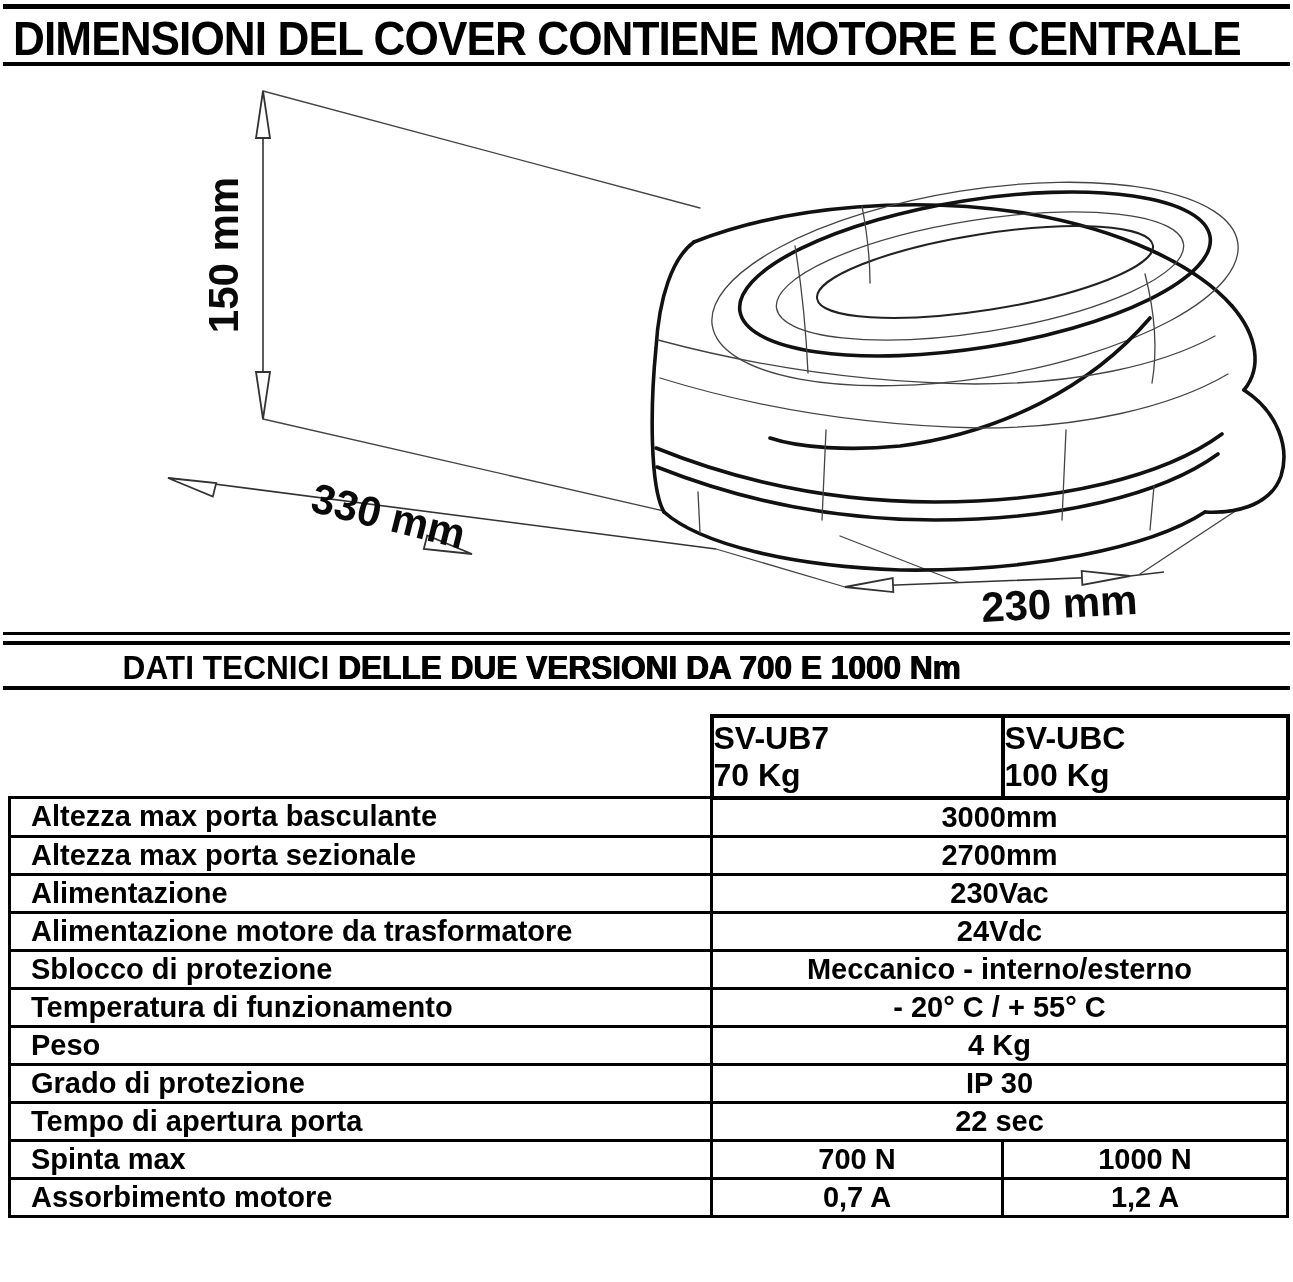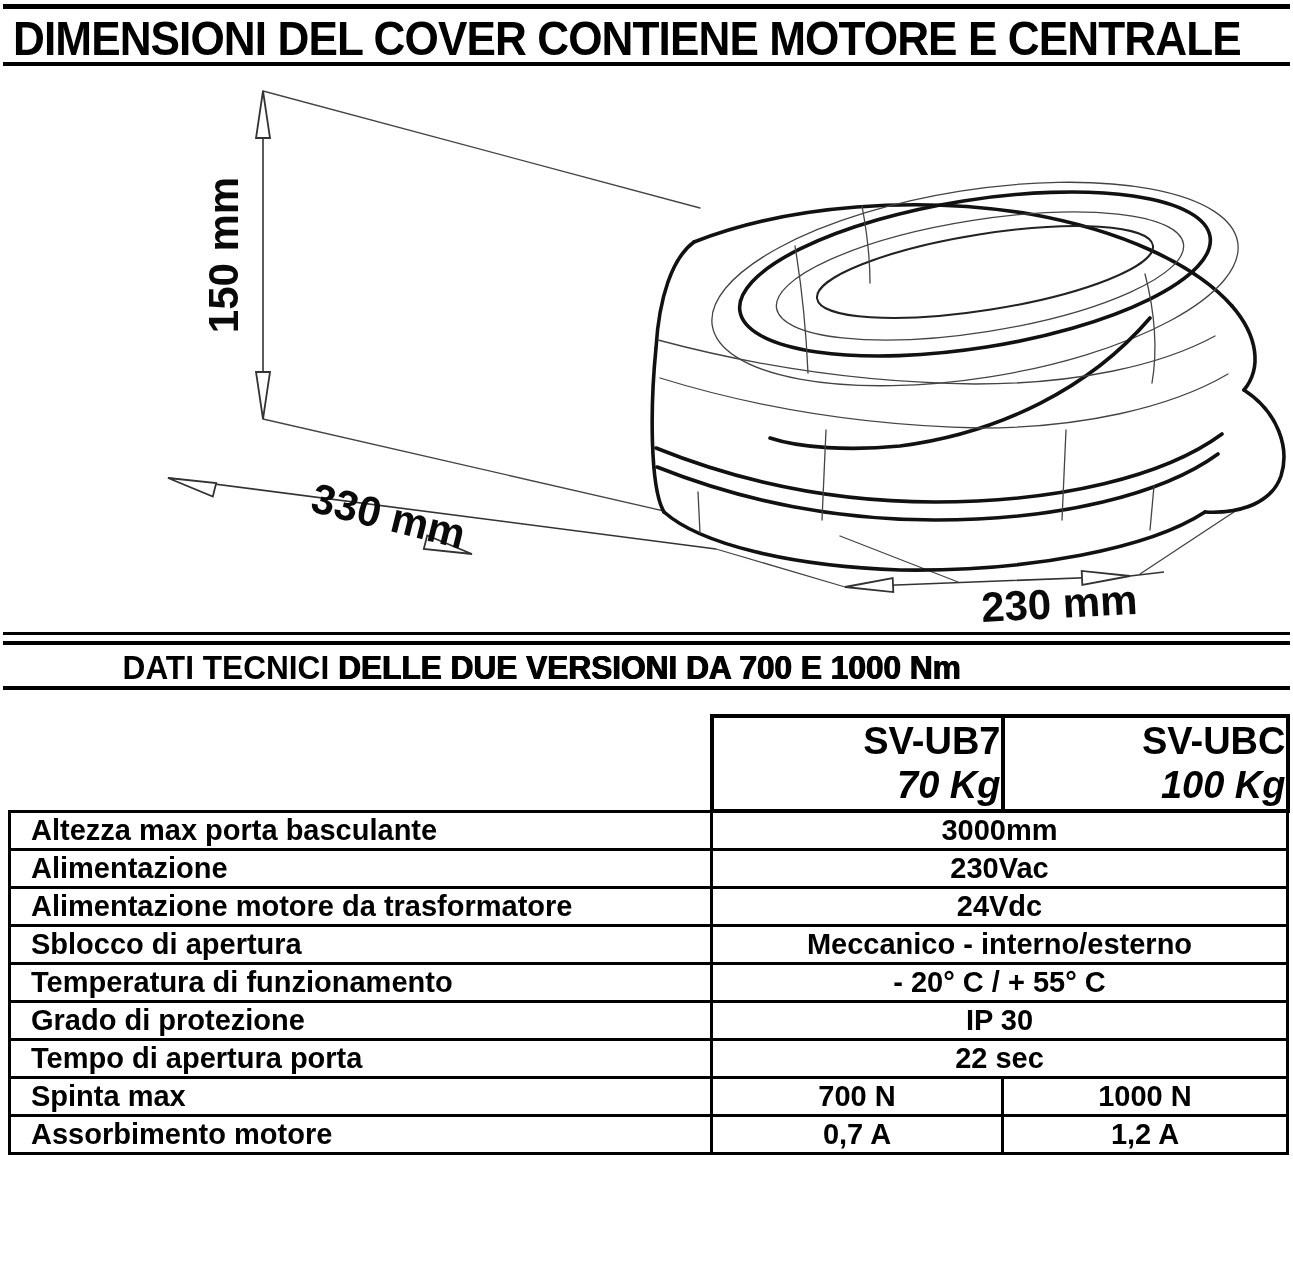--- a/index.html
+++ b/index.html
@@ -18,28 +18,28 @@
   svg .med{fill:none;stroke:#222;stroke-width:2;stroke-linecap:round;}
   svg .thin{fill:none;stroke:#444;stroke-width:1.3;stroke-linecap:round;}
   svg .dim{fill:none;stroke:#333;stroke-width:1.6;}
   svg .ah{fill:#fff;stroke:#333;stroke-width:1.8;stroke-linejoin:miter;}
   svg text{font-family:"Liberation Sans",sans-serif;font-weight:bold;fill:#0a0a0a;}
 
   .table-wrap{position:absolute;top:714px;left:8px;width:1278px;}
   table{border-collapse:collapse;width:100%;table-layout:fixed;}
   col.c1{width:702px;} col.c2{width:291px;} col.c3{width:285px;}
   td{box-sizing:border-box;font-weight:bold;overflow:hidden;white-space:nowrap;}
-  tr.hdr td{border:4px solid #000;height:74px;text-align:right;vertical-align:middle;
-            font-size:38px;line-height:1.15;padding:2px 0;}
+  tr.hdr td{border:4px solid #000;height:74px;text-align:left;vertical-align:middle;
+            font-size:32px;line-height:1.15;padding:2px 0;}
   tr.hdr td.blank{border:none;background:transparent;}
   tr.body td{border:3px solid #000;height:37px;font-size:29px;}
   td.lbl{text-align:left;padding-left:20px;}
   td.val{text-align:center;}
   .hdr-model{display:block;}
-  .hdr-weight{display:block;font-style:italic;}
+  .hdr-weight{display:block;}
 </style>
 </head>
 <body>
 
 <div class="hline" style="top:4px;height:5px;"></div>
 
 <div class="title">DIMENSIONI DEL COVER CONTIENE MOTORE E CENTRALE</div>
 
 <div class="hline" style="top:62px;height:4px;"></div>
 
@@ -127,34 +127,42 @@
     <td>
       <span class="hdr-model">SV-UBC</span>
       <span class="hdr-weight">100 Kg</span>
     </td>
   </tr>
   <tr class="body">
     <td class="lbl">Altezza max porta basculante</td>
     <td class="val" colspan="2">3000mm</td>
   </tr>
   <tr class="body">
+    <td class="lbl">Altezza max porta sezionale</td>
+    <td class="val" colspan="2">2700mm</td>
+  </tr>
+  <tr class="body">
     <td class="lbl">Alimentazione</td>
     <td class="val" colspan="2">230Vac</td>
   </tr>
   <tr class="body">
     <td class="lbl">Alimentazione  motore da trasformatore</td>
     <td class="val" colspan="2">24Vdc</td>
   </tr>
   <tr class="body">
-    <td class="lbl">Sblocco di apertura</td>
+    <td class="lbl">Sblocco di protezione</td>
     <td class="val" colspan="2">Meccanico - interno/esterno</td>
   </tr>
   <tr class="body">
     <td class="lbl">Temperatura di funzionamento</td>
     <td class="val" colspan="2">- 20° C / + 55° C</td>
+  </tr>
+  <tr class="body">
+    <td class="lbl">Peso</td>
+    <td class="val" colspan="2">4 Kg</td>
   </tr>
   <tr class="body">
     <td class="lbl">Grado di protezione</td>
     <td class="val" colspan="2">IP 30</td>
   </tr>
   <tr class="body">
     <td class="lbl">Tempo di apertura porta</td>
     <td class="val" colspan="2">22 sec</td>
   </tr>
   <tr class="body">

